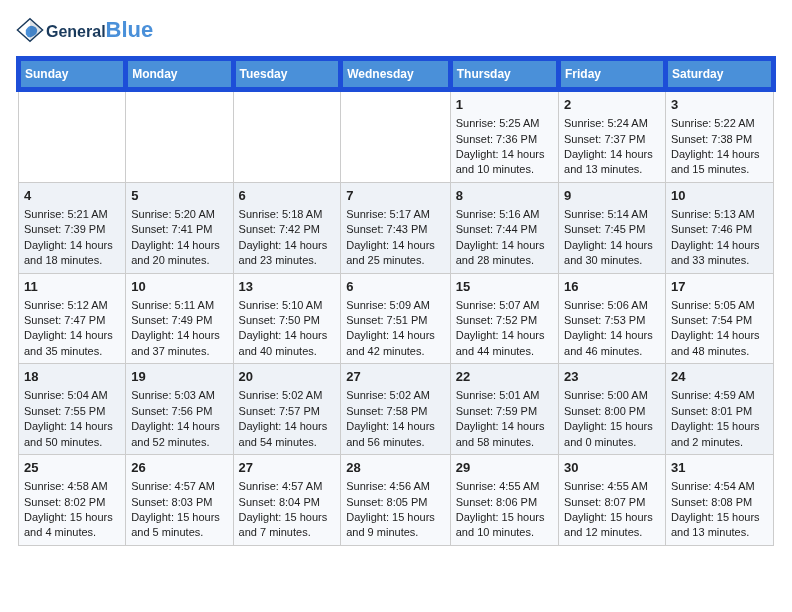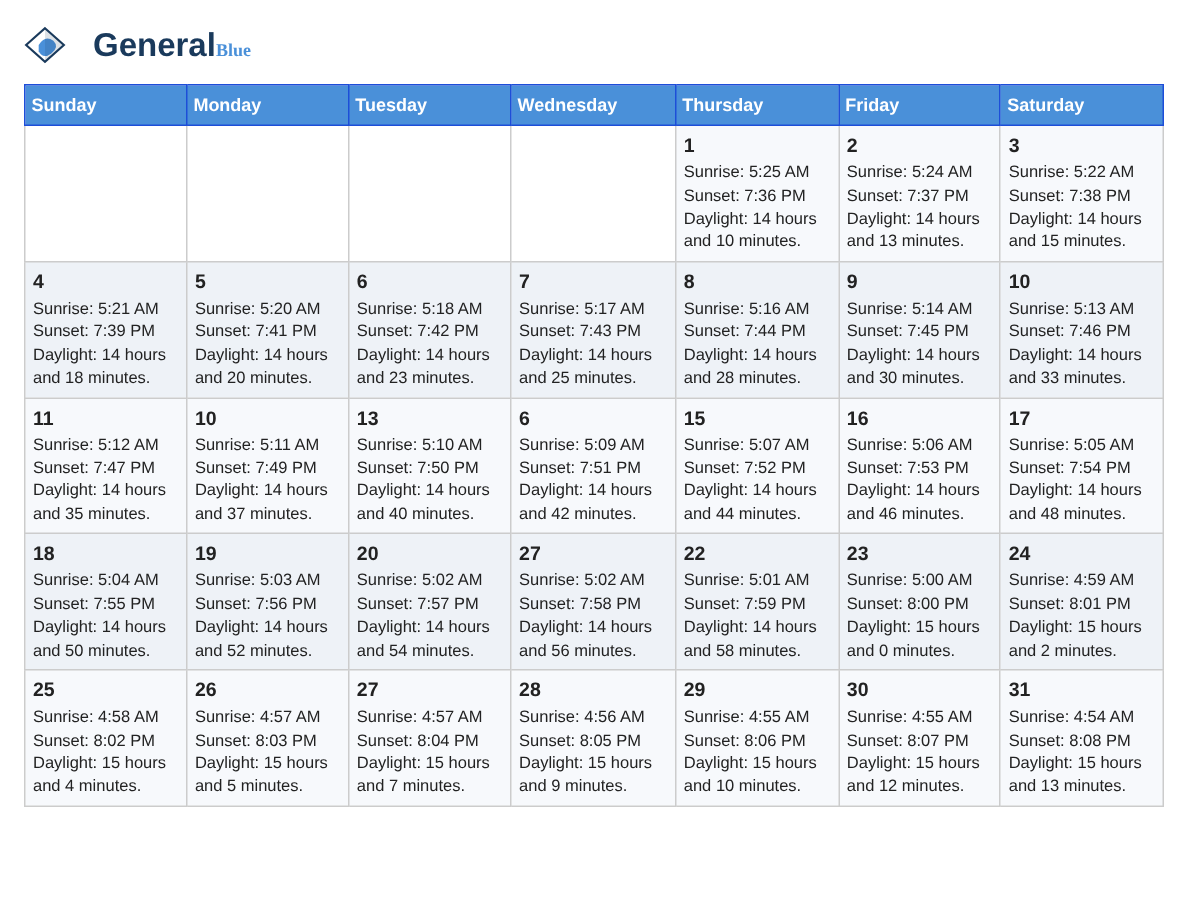--- a/index.html
+++ b/index.html
@@ -51,21 +51,21 @@
       border-collapse: collapse;
       font-size: 11px;
     }
     thead tr th {
       background: #4a90d9;
       color: #fff;
       font-weight: bold;
       padding: 6px 4px;
       text-align: left;
       font-size: 12px;
-      border: 1px solid #1d4ed8;
+      border: 5px solid #1d4ed8;
     }
     tbody tr td {
       border: 1px solid #ccc;
       vertical-align: top;
       padding: 4px 5px;
       height: 85px;
       width: 113px;
       color: #222;
       line-height: 1.4;
     }
@@ -93,21 +93,21 @@
 <body>
 
 <div class="header">
   <div class="logo">
     <svg class="logo-icon" viewBox="0 0 40 40" xmlns="http://www.w3.org/2000/svg">
       <polygon points="20,4 38,20 20,36 2,20" fill="none" stroke="#1a3a5c" stroke-width="2"></polygon>
       <path d="M14,20 Q20,10 28,16 Q34,22 26,28 Q18,34 14,26 Z" fill="#4a90d9"></path>
       <path d="M20,4 L38,20 L20,36" fill="#1a3a5c" opacity="0.15"></path>
     </svg>
     <div class="logo-text">
-        <div><span style="color:#1a3a5c;font-weight:bold;font-size:22px;margin-left:16px;">General</span><span style="color:#4a90d9;font-weight:bold;font-size:12px;font-family:Liberation Serif, serif;">Blue</span></div>
+        <div><span style="color:#1a3a5c;font-weight:bold;font-size:16px;">General</span><span style="color:#4a90d9;font-weight:bold;font-size:22px;">Blue</span></div>
       </div>
   </div>
   <div class="title-block">
     <div class="month-title"></div>
     <div class="location"></div>
   </div>
 </div>
 
 <table>
   <thead>

